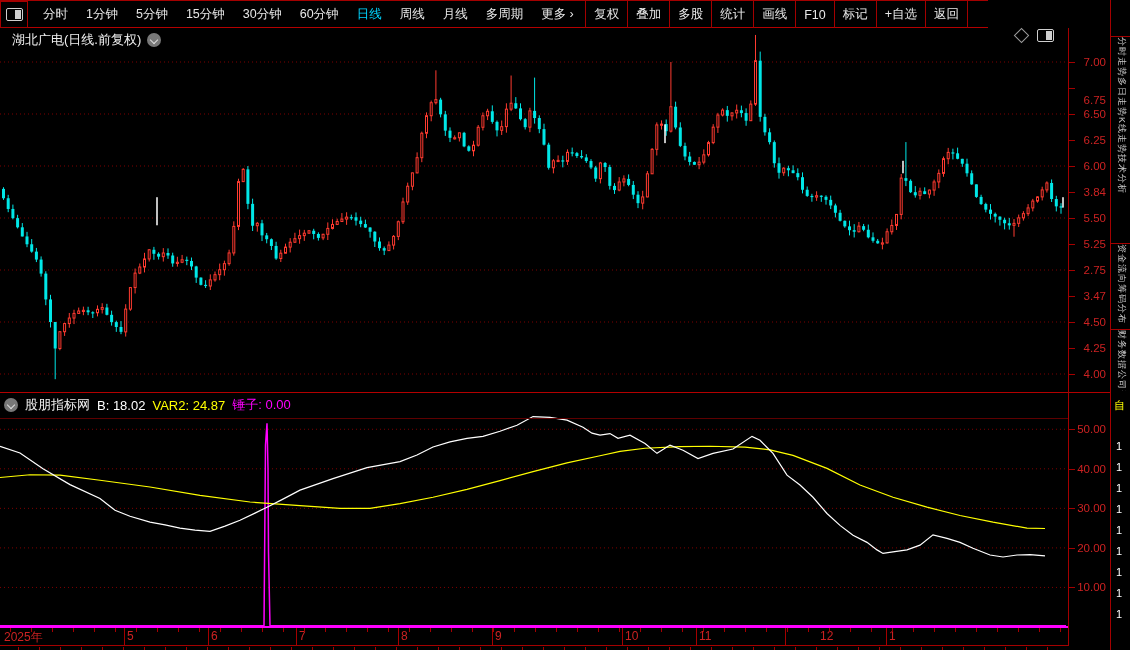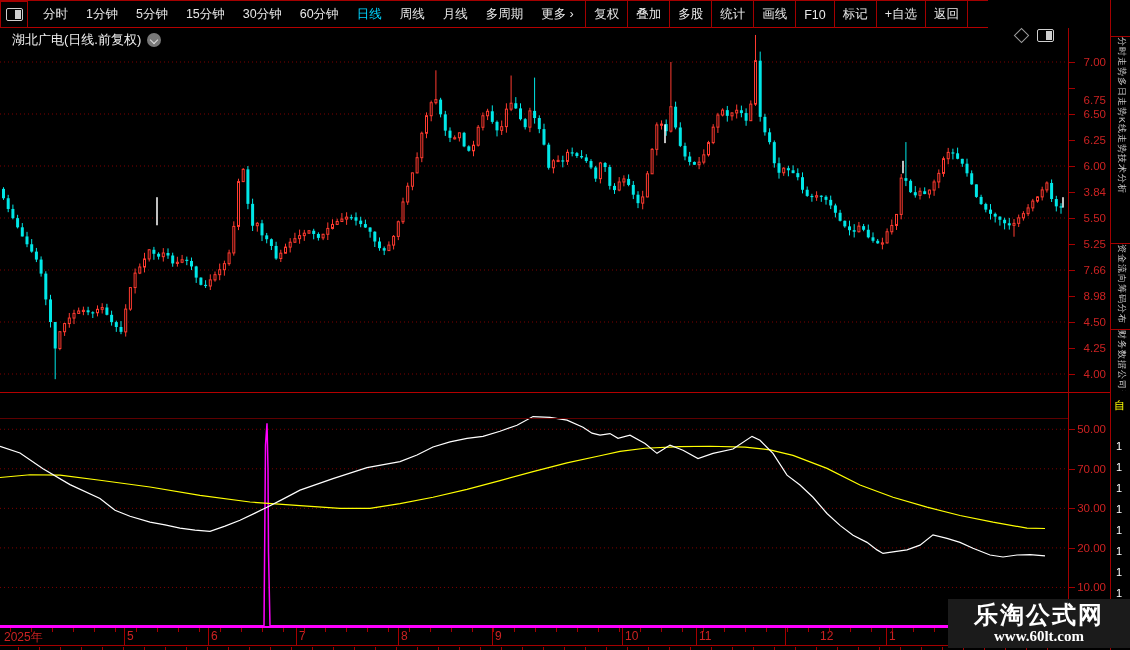--- a/index.html
+++ b/index.html
@@ -580,51 +580,58 @@
       <div class="ylab" style="top: 105px;">6.25</div>
       <div class="ytick" style="top: 112px;"></div>
       <div class="ylab" style="top: 131px;">6.00</div>
       <div class="ytick" style="top: 138px;"></div>
       <div class="ylab" style="top: 157px;">3.84</div>
       <div class="ytick" style="top: 164px;"></div>
       <div class="ylab" style="top: 183px;">5.50</div>
       <div class="ytick" style="top: 190px;"></div>
       <div class="ylab" style="top: 209px;">5.25</div>
       <div class="ytick" style="top: 216px;"></div>
-      <div class="ylab" style="top: 235px;">7.66</div>
+      <div class="ylab" style="top: 235px;">2.75</div>
       <div class="ytick" style="top: 242px;"></div>
-      <div class="ylab" style="top: 261px;">8.98</div>
+      <div class="ylab" style="top: 261px;">3.47</div>
       <div class="ytick" style="top: 268px;"></div>
       <div class="ylab" style="top: 287px;">4.50</div>
       <div class="ytick" style="top: 294px;"></div>
       <div class="ylab" style="top: 313px;">4.25</div>
       <div class="ytick" style="top: 320px;"></div>
       <div class="ylab" style="top: 339px;">4.00</div>
       <div class="ytick" style="top: 346px;"></div>
     </div>
 
   <div id="divider-mid"></div>
   <div id="divider-hdr"></div>
   <div id="plot-right-border"></div>
   <div id="strip-border"></div>
 
+  <div id="ind-header">
+    <span class="circle-ic"></span>
+    <span class="v" style="color:#f0f0f0">股朋指标网</span>
+  <span class="v" style="color: rgb(255, 255, 255);">B: 18.02</span>
+      <span class="v" style="color: rgb(255, 255, 0);">VAR2: 24.87</span>
+      <span class="v" style="color: rgb(255, 0, 255);">锤子: 0.00</span>
+    </div>
   <svg id="ind-svg" width="1068" height="215" viewBox="0 413 1068 215">
       <line x1="0" x2="1068" y1="429.25" y2="429.25" stroke="#7e0000" stroke-width="1" stroke-dasharray="1,3"></line>
       <line x1="0" x2="1068" y1="468.8" y2="468.8" stroke="#7e0000" stroke-width="1" stroke-dasharray="1,3"></line>
       <line x1="0" x2="1068" y1="508.35" y2="508.35" stroke="#7e0000" stroke-width="1" stroke-dasharray="1,3"></line>
       <line x1="0" x2="1068" y1="547.9" y2="547.9" stroke="#7e0000" stroke-width="1" stroke-dasharray="1,3"></line>
       <line x1="0" x2="1068" y1="587.45" y2="587.45" stroke="#7e0000" stroke-width="1" stroke-dasharray="1,3"></line>
       <polyline points="0,625.8135 264,625.8135 265.5,445.07 267,423.3175 268,468.8 268.5,551.855 270,625.8135 1066,625.8135" fill="none" stroke="#ff00ff" stroke-width="1.5"></polyline>
       <polyline points="0,477.501 30,474.73249999999996 60,475.12800000000004 100,480.2695 150,486.993 200,495.2985 250,502.022 300,505.5815 340,508.35 370,508.35 400,503.604 433,497.276 467,489.366 500,480.66499999999996 533,471.5685 567,462.8675 600,455.74850000000004 620,451.398 645,448.234 680,446.652 710,446.25649999999996 745,447.0475 770,449.81600000000003 793,455.353 827,468.4045 860,485.0155 893,497.276 927,507.1635 960,515.469 993,522.1925 1027,528.125 1045,528.5205" fill="none" stroke="#ffff00" stroke-width="1.2"></polyline>
       <polyline points="0,446.25649999999996 20,452.98 43,468.8 70,484.62 100,498.4625 115,510.3275 130,516.26 150,522.1925 165,524.961 180,528.125 195,530.1025 210,531.289 225,526.1475 240,520.215 255,513.096 267,507.1635 282,499.649 300,490.157 333,478.6875 367,467.61350000000004 400,461.68100000000004 417,454.9575 433,447.0475 450,441.906 467,438.3465 483,436.36899999999997 500,431.22749999999996 517,425.29499999999996 533,416.594 550,417.385 567,420.1535 583,427.27250000000004 592,433.205 600,435.1825 610,433.6005 618,438.3465 630,435.1825 645,443.488 657,453.3755 670,445.07 683,450.2115 698,458.517 713,453.3755 733,449.025 752,436.36899999999997 760,440.32399999999996 773,453.3755 787,475.12800000000004 800,485.0155 813,497.276 827,513.4915 840,525.3565 853,535.244 867,542.363 877,549.8775 883,553.437 893,551.855 907,549.8775 920,545.1315 933,534.8485000000001 947,538.408 960,542.363 973,548.2955 990,555.019 1003,556.9965 1017,555.019 1030,554.6235 1045,555.81" fill="none" stroke="#ffffff" stroke-width="1.2"></polyline>
     </svg>
   <div id="y-axis-ind" style="top:413px;height:215px;">
       <div class="ylab" style="top: 9.25px;">50.00</div>
       <div class="ytick" style="top: 16.25px;"></div>
-      <div class="ylab" style="top: 48.8px;">70.00</div>
+      <div class="ylab" style="top: 48.8px;">40.00</div>
       <div class="ytick" style="top: 55.8px;"></div>
       <div class="ylab" style="top: 88.35px;">30.00</div>
       <div class="ytick" style="top: 95.35px;"></div>
       <div class="ylab" style="top: 127.9px;">20.00</div>
       <div class="ytick" style="top: 134.9px;"></div>
       <div class="ylab" style="top: 167.45px;">10.00</div>
       <div class="ytick" style="top: 174.45px;"></div>
     </div>
   <div id="baseline-magenta"></div>
 
@@ -768,17 +775,13 @@
       <div class="strip-one" style="top: 433px;">1</div>
       <div class="strip-one" style="top: 454px;">1</div>
       <div class="strip-one" style="top: 475px;">1</div>
       <div class="strip-one" style="top: 496px;">1</div>
       <div class="strip-one" style="top: 517px;">1</div>
       <div class="strip-one" style="top: 538px;">1</div>
       <div class="strip-one" style="top: 559px;">1</div>
       <div class="strip-one" style="top: 580px;">1</div>
     </div>
 
-  <div id="watermark">
-    <div id="wm1">乐淘公式网</div>
-    <div id="wm2">www.60lt.com</div>
-  </div>
 </div>
 
 </body></html>

